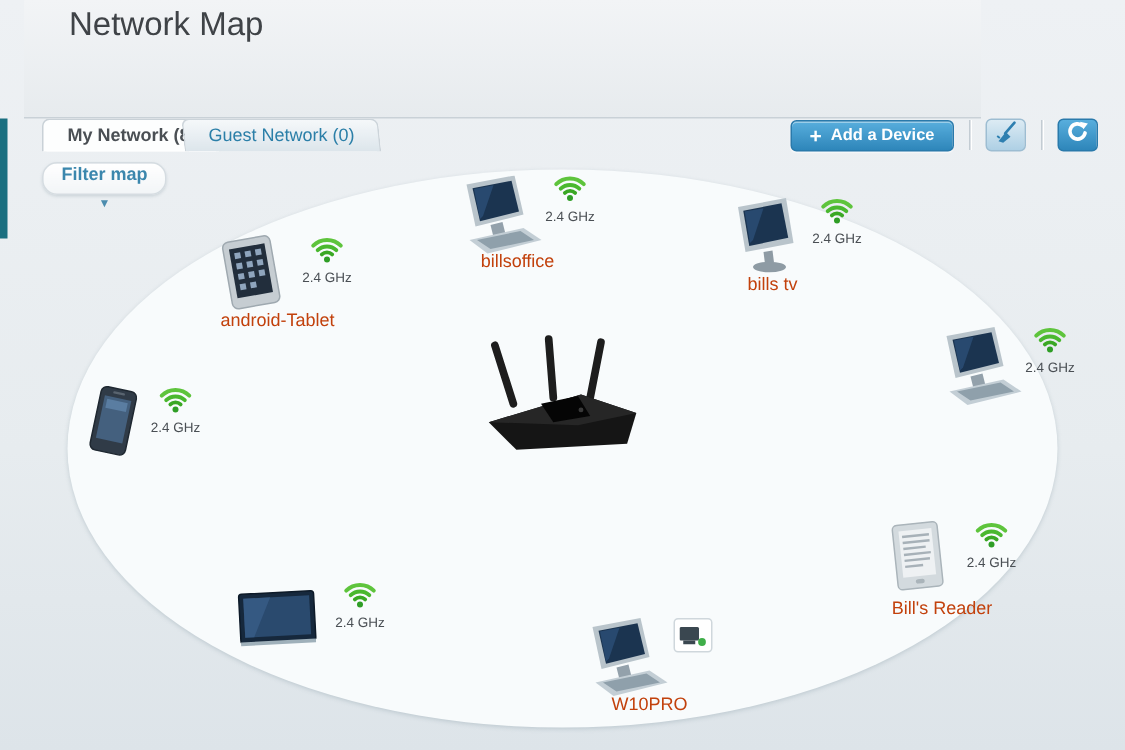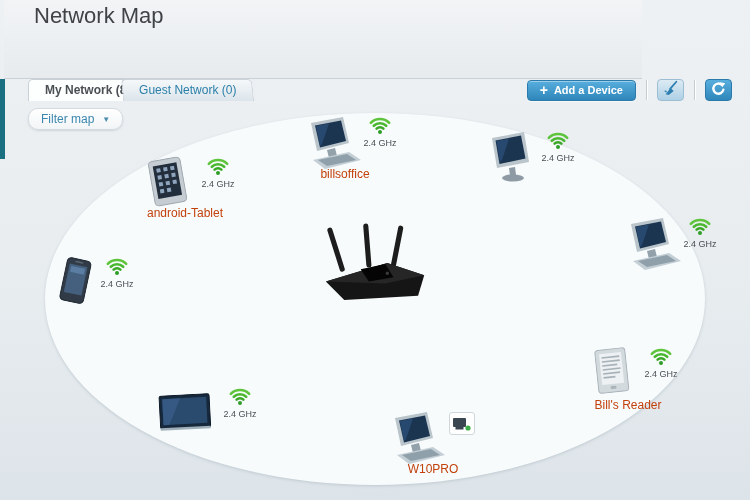--- a/index.html
+++ b/index.html
@@ -2,21 +2,21 @@
 <html><head>
 <meta charset="utf-8">
 <style>
   html,body{margin:0;padding:0;}
   body{
     width:750px;height:500px;position:relative;overflow:hidden;
     font-family:"Liberation Sans", sans-serif;
     background:linear-gradient(#eef1f4, #e7ecef 60%, #dde4e9);
   }
   
-  .header{position:absolute;left:4px;top:0;width:638px;height:78px;
+  .header{position:absolute;left:16px;top:0;width:638px;height:78px;
     background:linear-gradient(#f2f4f6,#e7ebee);
     border-bottom:1px solid #c9d1d7;}
   .page-title{position:absolute;left:30px;top:3px;font-size:22px;color:#3f4347;}
   .left-strip{position:absolute;left:0;top:79px;width:5px;height:80px;background:#1a6f80;}
   
   .tabbar{position:absolute;left:0;top:79px;width:750px;height:22px;}
   .tab{position:absolute;top:0;height:21px;line-height:21px;font-size:12px;
     padding:0 16px;border-radius:5px 5px 0 0;cursor:pointer;}
   .tab.active{left:28px;background:#fdfefe;border:1px solid #c9d1d7;border-bottom:none;
     color:#4a4f54;font-weight:bold;box-shadow:0 -1px 2px rgba(255,255,255,.8) inset;}
@@ -32,22 +32,22 @@
     box-shadow:0 1px 1px rgba(255,255,255,.6), inset 0 1px 0 rgba(255,255,255,.4);}
   .plus{font-size:14px;font-weight:bold;line-height:14px;}
   .vsep{width:1px;height:20px;background:#c3ccd3;margin:0 10px;box-shadow:1px 0 0 #fff;}
   .btn-sq{width:25px;height:20px;border-radius:4px;display:flex;align-items:center;
     justify-content:center;cursor:pointer;border:1px solid #9dbdd2;}
   .btn-clean{background:linear-gradient(#dcebf4,#aed0e5);}
   .btn-refresh{background:linear-gradient(#58aedd,#2e86ba);border-color:#2a7aab;}
   
   .filter-btn{position:absolute;left:28px;top:108px;height:20px;padding:0 12px;
     background:linear-gradient(#ffffff,#f2f5f7);border:1px solid #d5dce1;border-radius:10px;
-    display:flex;align-items:center;gap:8px;font-size:12px;font-weight:normal;color:#3b87ad;
-    cursor:pointer;box-shadow:0 1px 2px rgba(150,165,175,.35);}
+    display:flex;align-items:center;gap:8px;font-size:12px;font-weight:bold;color:#3b87ad;
+    cursor:pointer;box-shadow:0 1px 2px rgba(150,165,175,.35);flex-direction:column;}
   .caret{font-size:8px;color:#4b8cae;}
   
   .map{position:absolute;left:0;top:101px;width:750px;height:399px;}
   .ring{position:absolute;left:45px;top:12px;width:660px;height:372px;border-radius:50%;
     background:#f8fbfc;box-shadow:0 1px 3px rgba(150,168,178,.45);}
   
   .device{position:absolute;width:120px;height:68px;cursor:pointer;}
   .dicon{position:absolute;}
   .sig{position:absolute;width:46px;text-align:center;}
   .band{display:block;font-size:9px;color:#4a4f54;margin-top:-1px;}
@@ -223,20 +223,21 @@
       <svg width="46" height="50" viewBox="0 0 46 50">
           <use href="#monitor-g"></use>
         </svg>
     </div>
     <div class="sig" style="left:80px;top:0;">
       <svg width="26" height="22" viewBox="0 0 26 22">
           <use href="#wifi-g"></use>
         </svg>
       <span class="band">2.4 GHz</span>
     </div>
+    <div class="dlabel">bills tv</div>
   </div>
 
   <div class="device" style="left:125px;top:51px;">
     <div class="dicon rot-l10" style="left:26px;top:6px;">
       <svg width="34" height="48" viewBox="0 0 34 48">
           <use href="#tablet-g"></use>
         </svg>
     </div>
     <div class="sig" style="left:70px;top:2px;">
       <svg width="26" height="22" viewBox="0 0 26 22">

